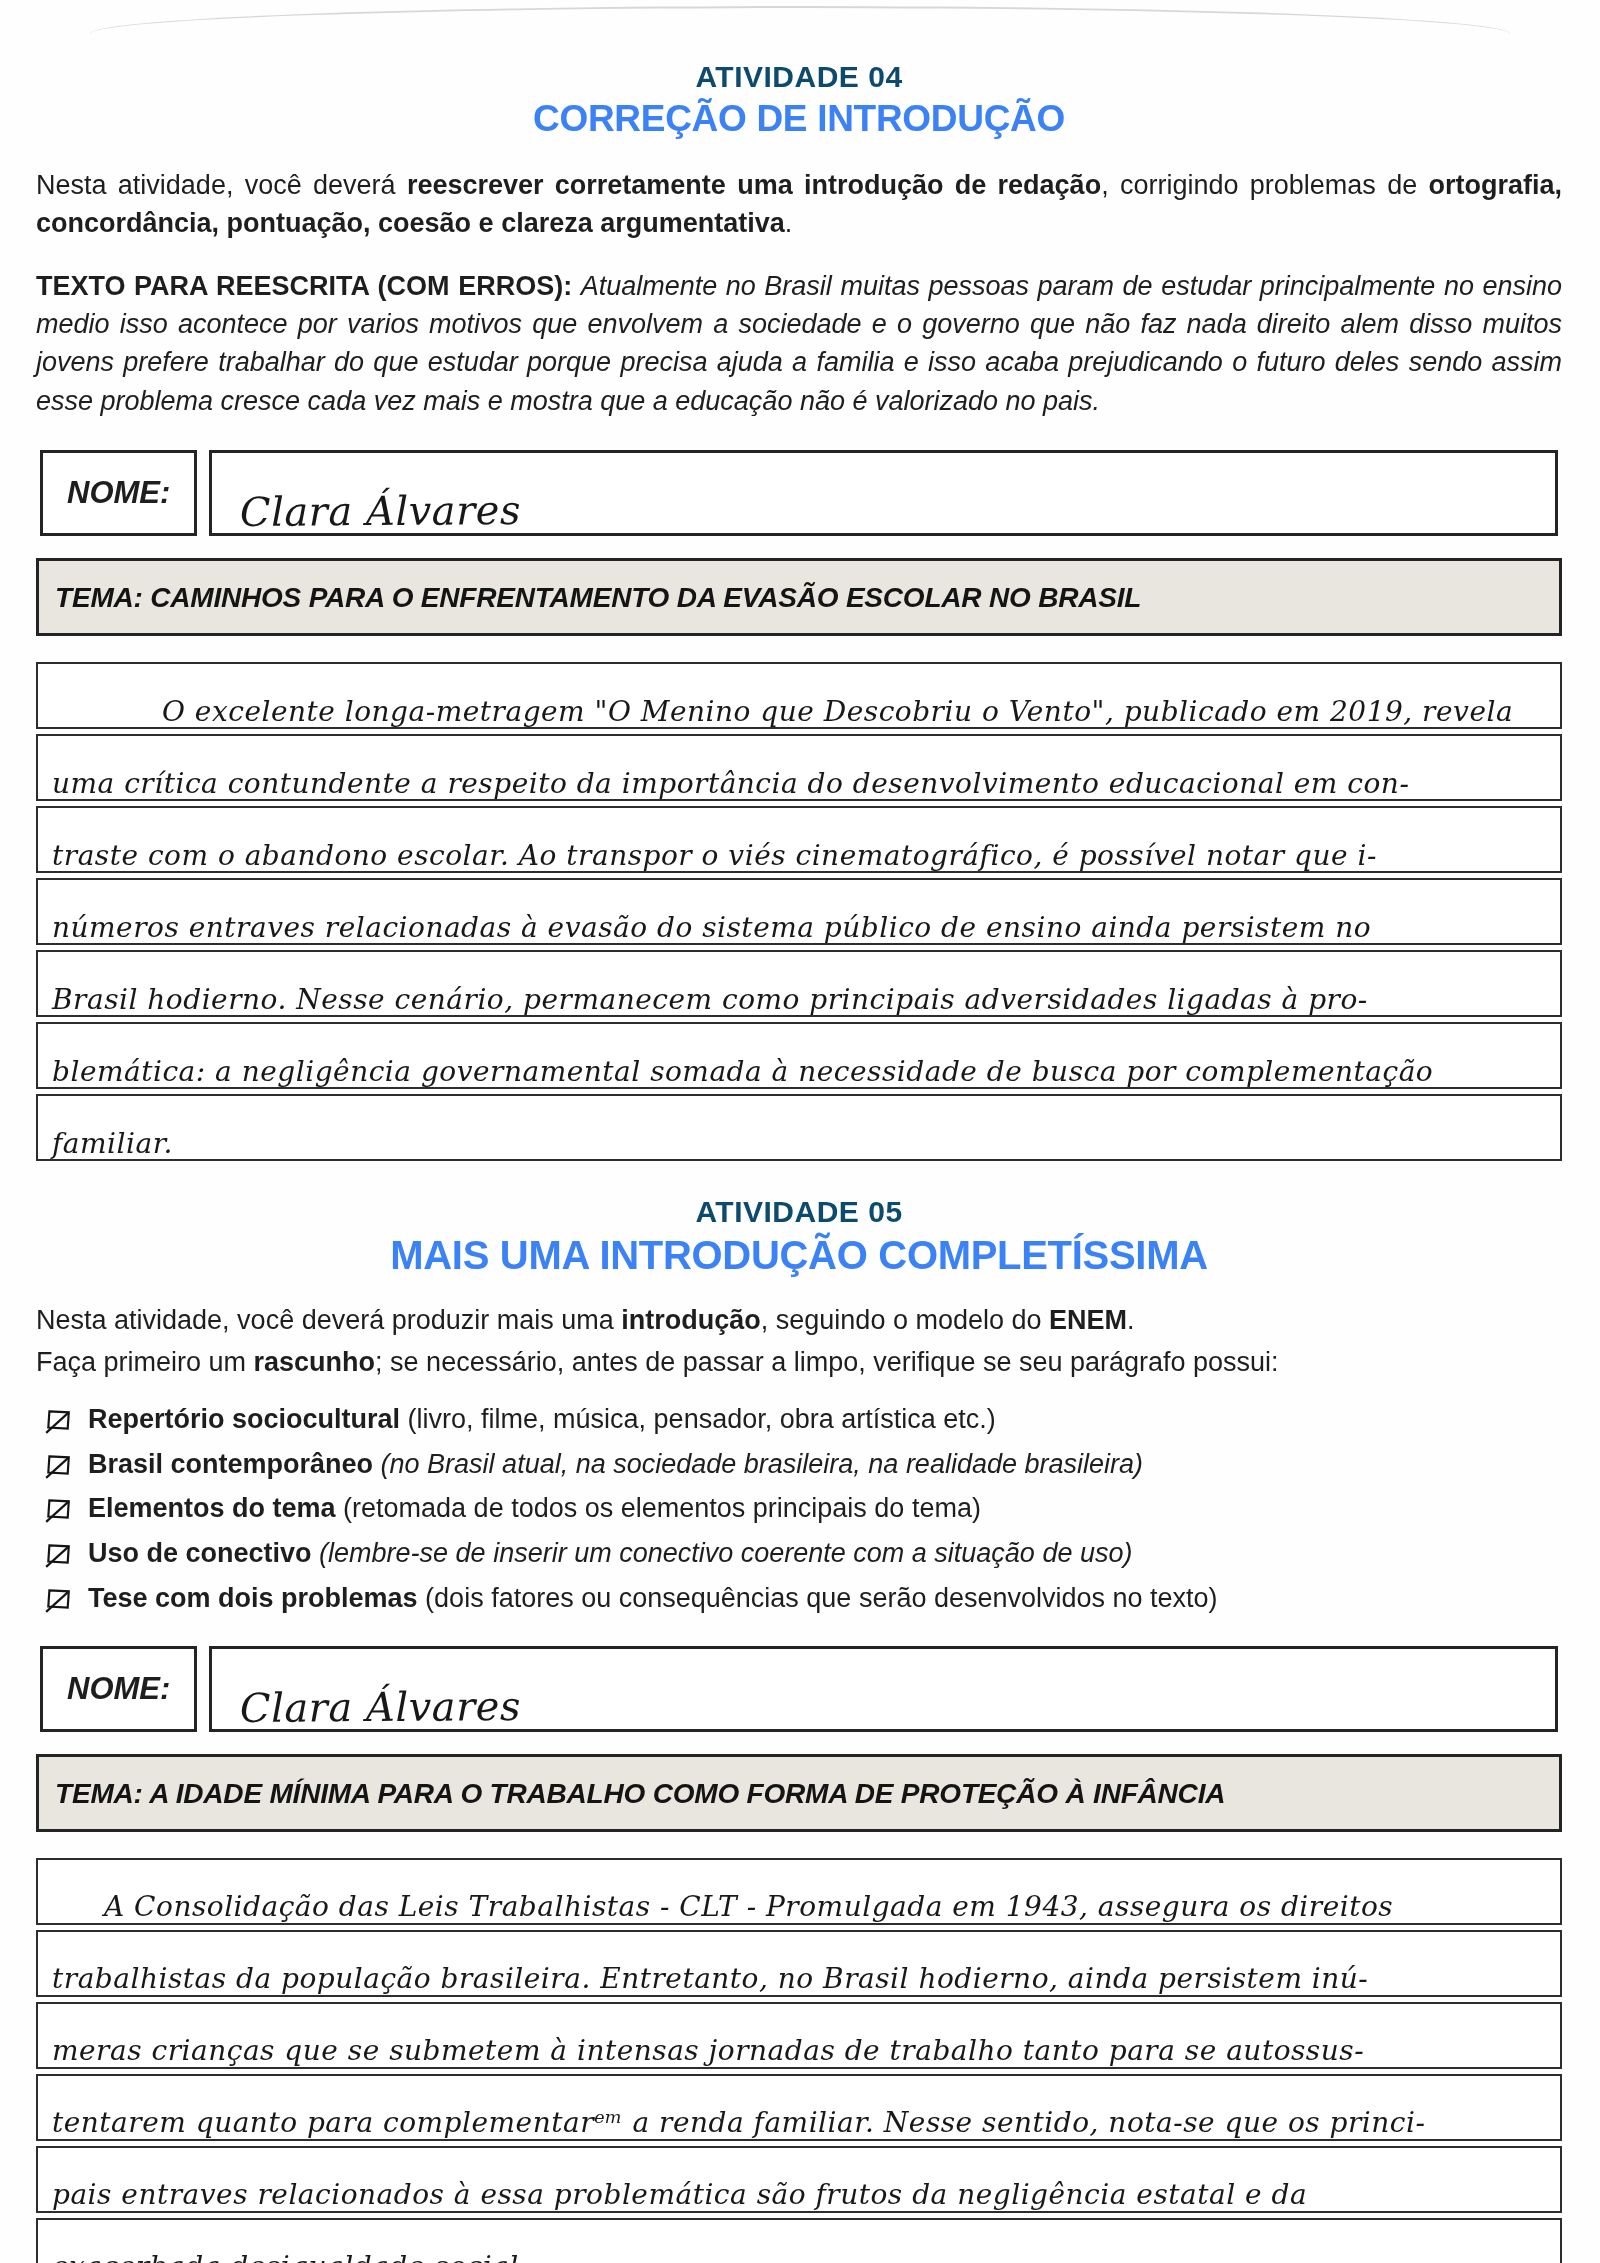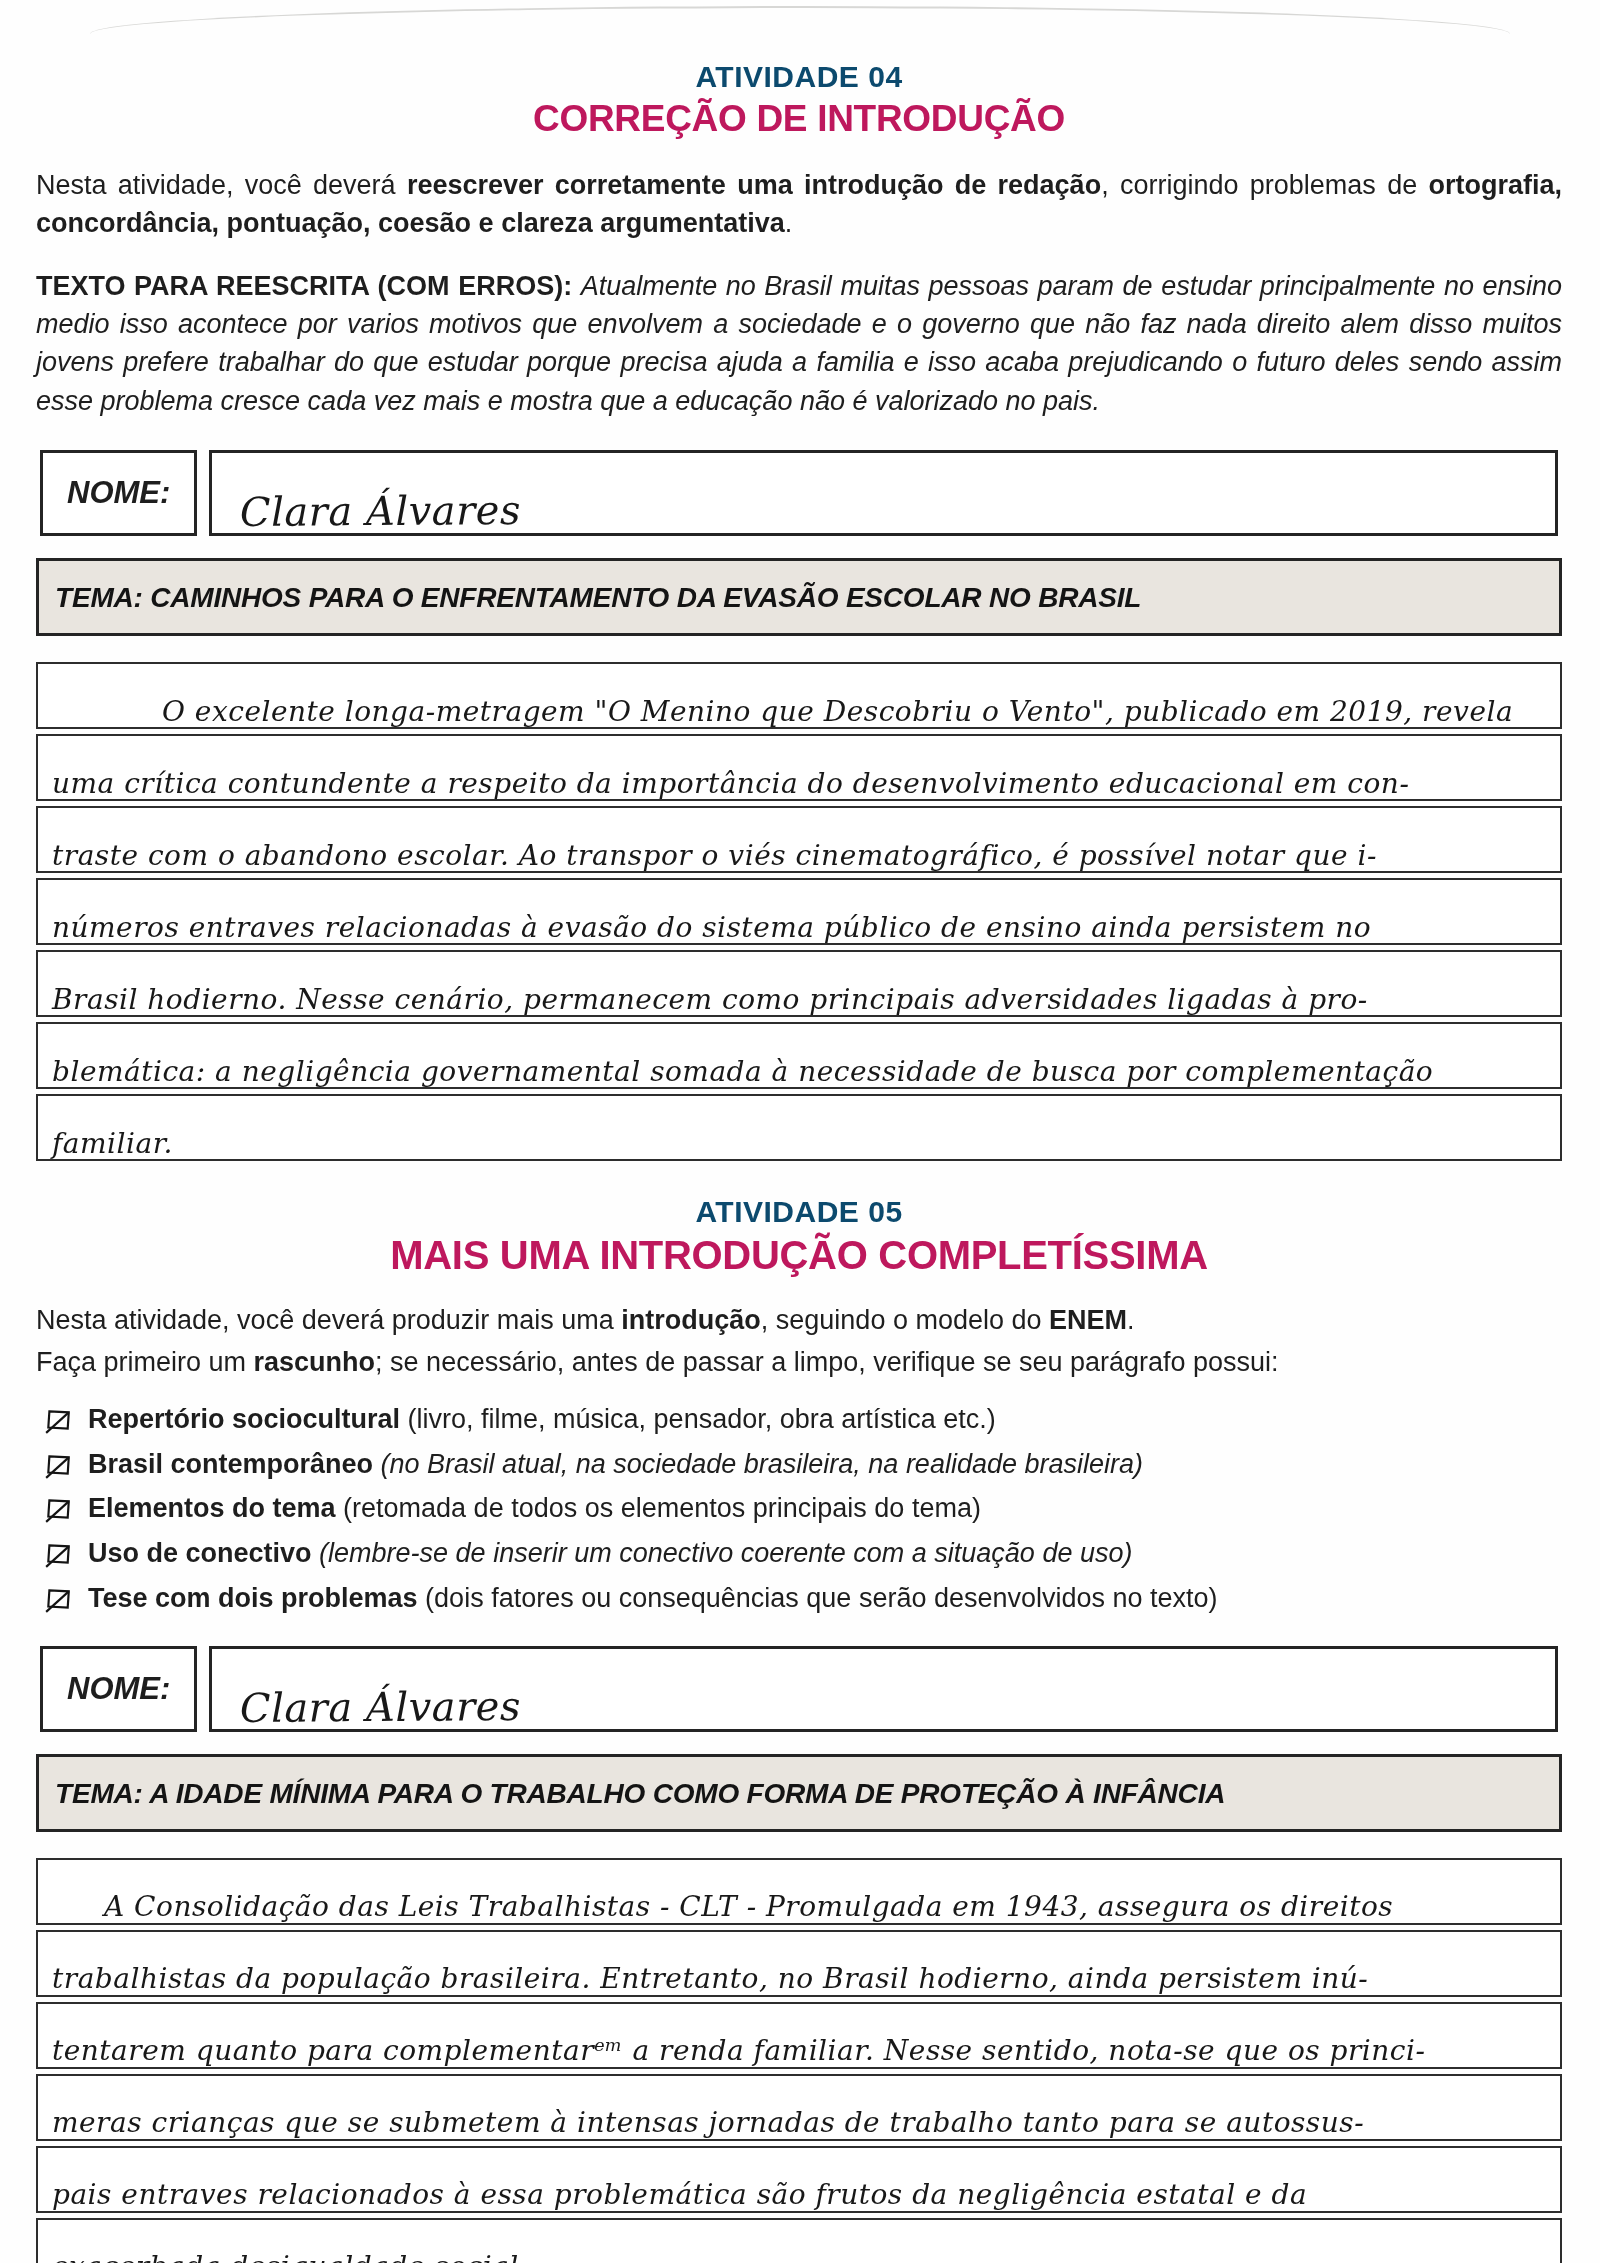--- a/index.html
+++ b/index.html
@@ -17,21 +17,21 @@
   .scan-arc{
     position:absolute;top:6px;left:90px;width:1420px;height:26px;
     border-top:2px solid #d7d7d5;border-radius:50%/100% 100% 0 0;
   }
   .kicker{
     text-align:center;font-size:30px;font-weight:700;letter-spacing:.5px;
     color:#0c4a6e;margin:14px 0 4px;
   }
   .doc-title{
     text-align:center;font-size:37px;font-weight:700;letter-spacing:-.3px;
-    color:#be185d;margin:2px 0 26px;
+    color:#3b82f6;margin:2px 0 26px;
   }
   .doc-title.t5{font-size:40px;margin-bottom:22px;}
   .body-par{
     font-size:27px;line-height:1.42;text-align:justify;margin:0 0 10px;
   }
   .rewrite-par{margin-top:24px;}
   .nome-row{display:flex;align-items:stretch;margin:30px 4px 0 4px;height:86px;}
   .nome-label-box{
     border:3px solid #242424;display:flex;align-items:center;
     padding:0 24px;font-size:31px;font-weight:700;font-style:italic;
@@ -188,24 +188,24 @@
     </div>
 
     <div class="lines-block">
       <div class="line-row indent-sm">
           <span class="hw">A Consolidação das Leis Trabalhistas - CLT - Promulgada em 1943, assegura os direitos</span>
         </div>
       <div class="line-row">
           <span class="hw">trabalhistas da população brasileira. Entretanto, no Brasil hodierno, ainda persistem inú-</span>
         </div>
       <div class="line-row">
+          <span class="hw">meras crianças que se submetem à intensas jornadas de trabalho tanto para se autossus-</span>
+        </div>
+      <div class="line-row">
           <span class="hw">tentarem quanto para complementarᵉᵐ a renda familiar. Nesse sentido, nota-se que os princi-</span>
-        </div>
-      <div class="line-row">
-          <span class="hw">meras crianças que se submetem à intensas jornadas de trabalho tanto para se autossus-</span>
         </div>
       <div class="line-row">
           <span class="hw">pais entraves relacionados à essa problemática são frutos da negligência estatal e da</span>
         </div>
       <div class="line-row">
           <span class="hw">exacerbada desigualdade social.</span>
         </div>
 
     </div>
   </section>

